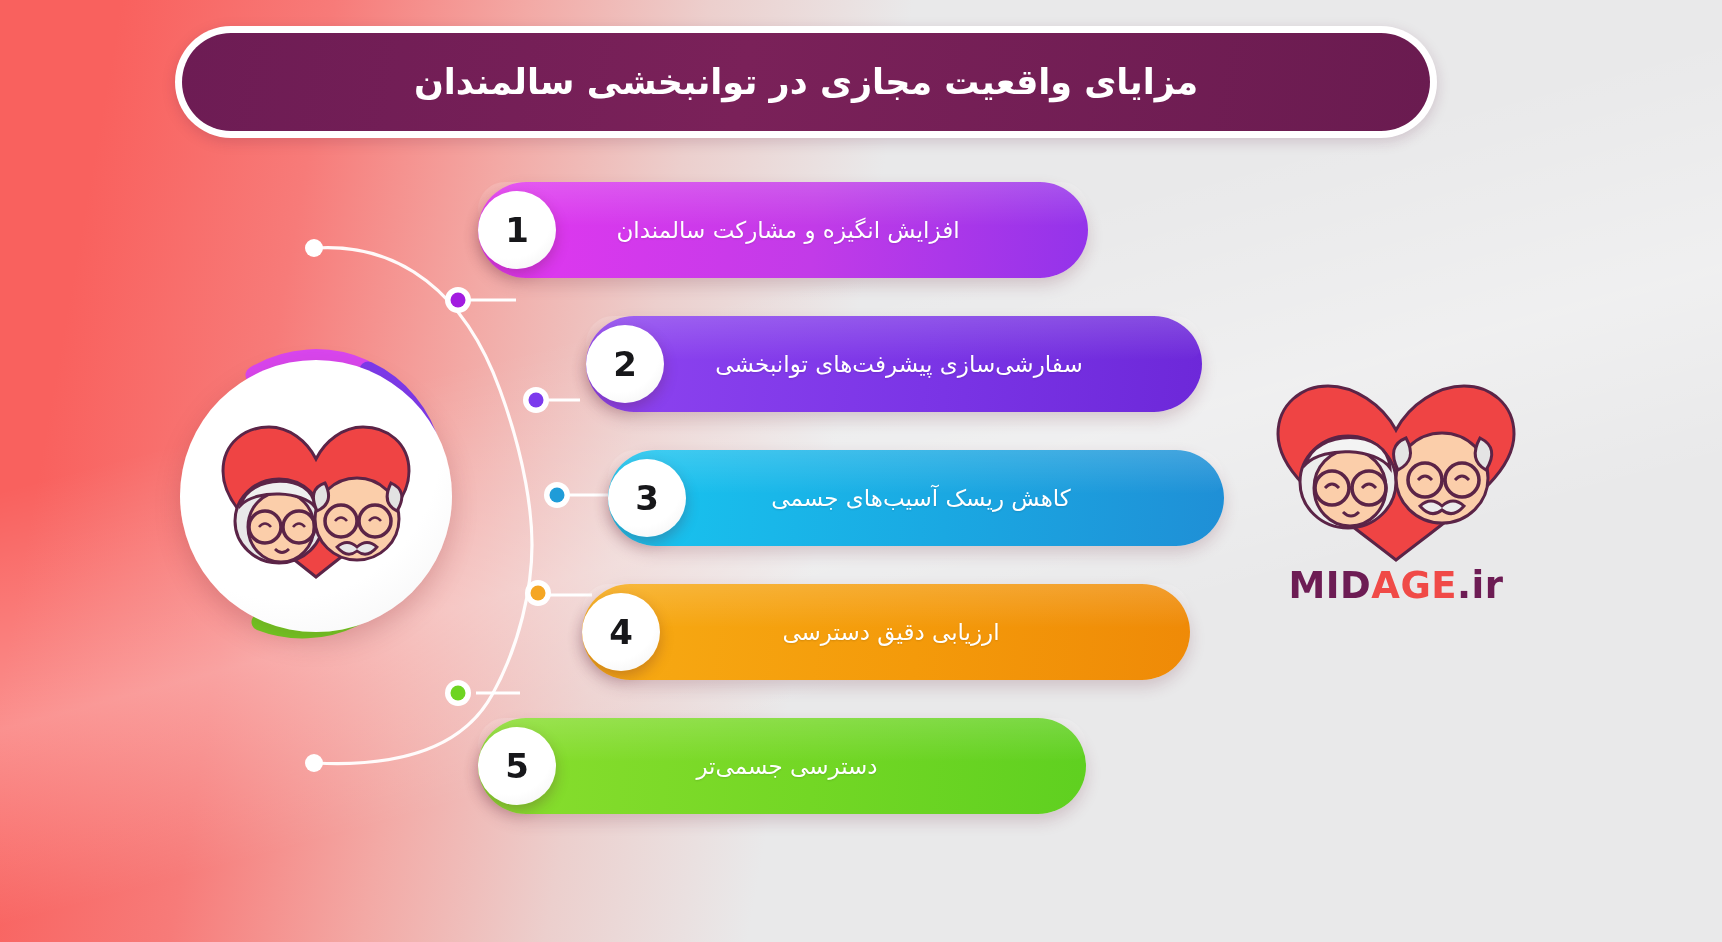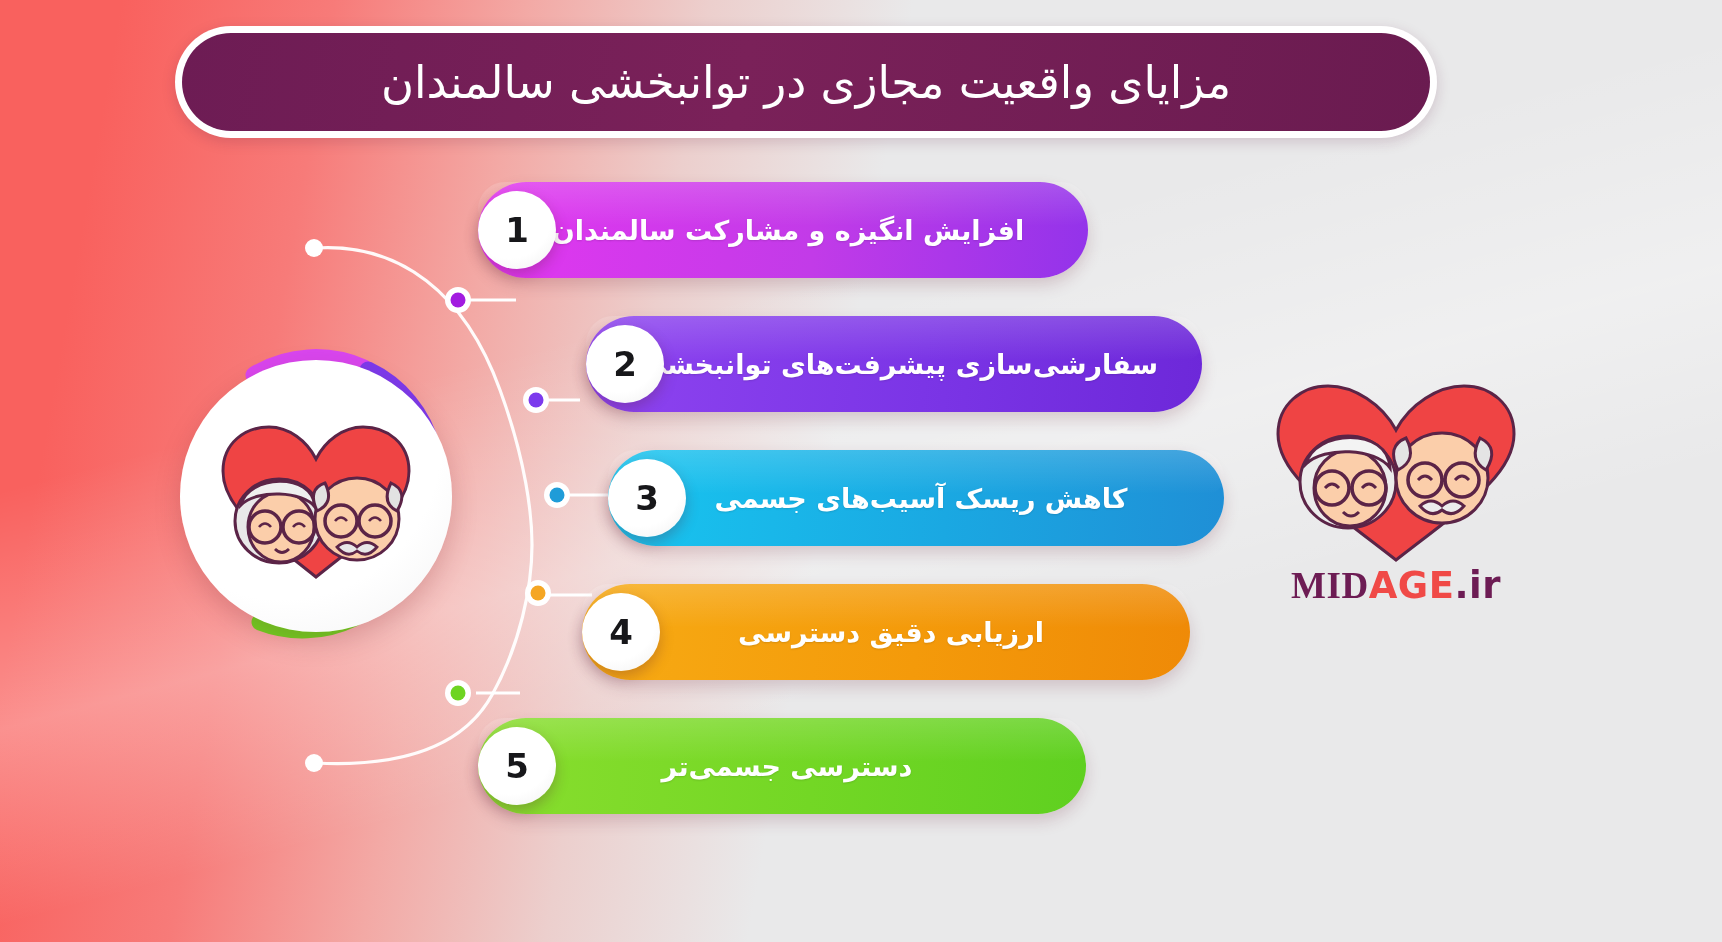--- a/index.html
+++ b/index.html
@@ -41,22 +41,22 @@
     box-shadow: 0 4px 14px rgba(90,20,60,0.18);
   }
   .title-bar {
     width: 100%; height: 100%;
     border-radius: 50px;
     background: linear-gradient(100deg, #6d1c54 0%, #7a2159 45%, #6a1b50 100%);
     display: flex; align-items: center; justify-content: center;
   }
   .title-text {
     color: #ffffff;
-    font-size: 45px;
-    font-weight: normal;
+    font-size: 35px;
+    font-weight: bold;
     letter-spacing: 0.2px;
     text-align: left;
     direction: rtl;
     padding: 0 26px;
   }
 
   
   .medallion {
     position: absolute;
     left: 168px; top: 330px;
@@ -94,22 +94,22 @@
   }
   .bar::after {
     content: "";
     position: absolute; left: 0; right: 0; top: 0; height: 46%;
     border-radius: 48px 48px 30px 30px;
     background: linear-gradient(180deg, rgba(255,255,255,0.16), rgba(255,255,255,0));
     pointer-events: none;
   }
   .bar-text {
     color: #ffffff;
-    font-size: 27px;
-    font-weight: bold;
+    font-size: 23px;
+    font-weight: normal;
     direction: rtl;
     white-space: nowrap;
     padding: 0 34px 0 44px;
     position: relative; z-index: 2;
     text-shadow: 0 1px 2px rgba(0,0,0,0.12);
   }
   .badge {
     position: absolute;
     width: 78px; height: 78px;
     border-radius: 50%;
@@ -135,21 +135,21 @@
   .brand-text {
     position: absolute;
     left: 0; top: 186px;
     width: 268px;
     text-align: center;
     direction: ltr;
     font-size: 37px;
     font-weight: bold;
     letter-spacing: 0.5px;
   }
-  .b-mid { color: #6d1c54; font-family: Liberation Serif, serif; }
+  .b-mid { color: #6d1c54; }
   .b-age { color: #f04a47; margin-top: 26px; }
   .b-dot { color: #6d1c54; }
   .b-ir  { color: #6d1c54; }
 </style>
 </head>
 <body>
 
 <div class="canvas">
 
   <div class="bg-sheen"></div>

